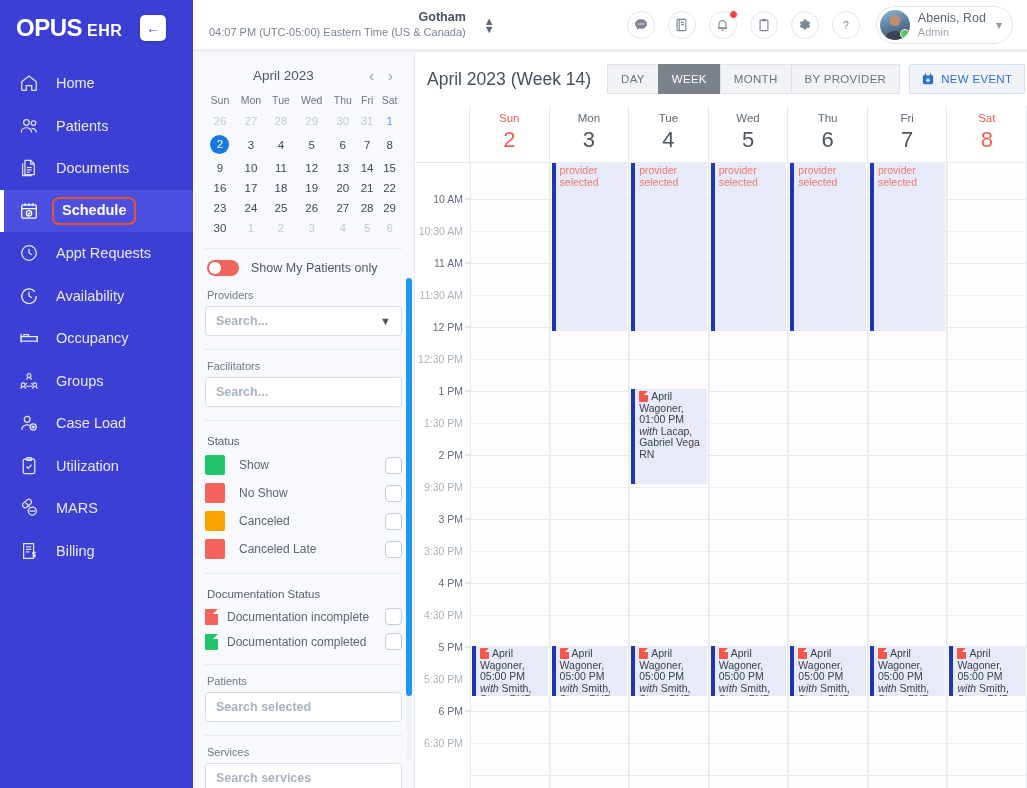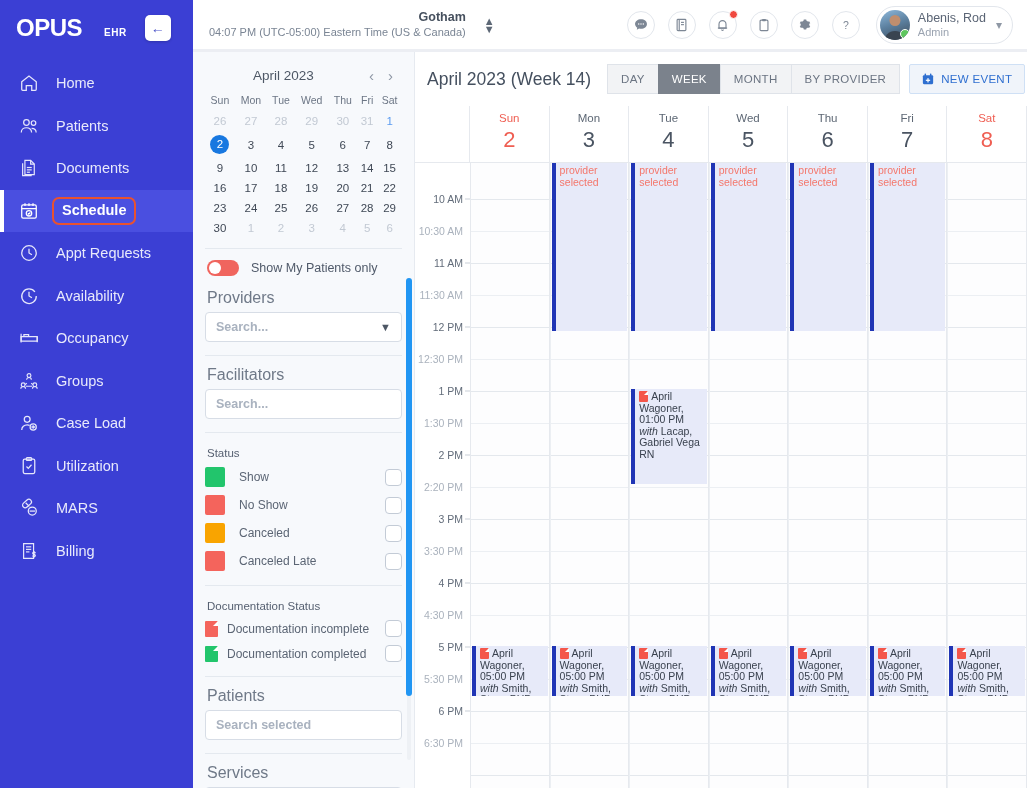--- a/index.html
+++ b/index.html
@@ -21,21 +21,21 @@
   }
   .brand {
     display: flex; align-items: center;
     padding: 14px 0 14px 16px;
     height: 56px;
   }
   .brand-logo {
     color: #fff; font-size: 24px; font-weight: bold; letter-spacing: -0.5px;
     display: flex; align-items: baseline;
   }
-  .brand-ehr { font-size: 10px; font-weight: bold; margin-left: 22px; letter-spacing: 0.5px; }
+  .brand-ehr { font-size: 16px; font-weight: bold; margin-left: 5px; letter-spacing: 0.5px; }
   .collapse-btn {
     width: 26px; height: 26px; border-radius: 5px;
     background: #ffffff; color: #4a52c8;
     display: flex; align-items: center; justify-content: center;
     font-size: 14px; margin-left: 18px; cursor: pointer;
     box-shadow: 0 1px 3px rgba(0,0,0,0.2);
   }
   .nav { margin-top: 6px; }
   .nav-item {
     display: flex; align-items: center;
@@ -154,21 +154,21 @@
   .toggle-row { display: flex; align-items: center; padding: 11px 2px 9px 2px; }
   .toggle {
     width: 32px; height: 16px; border-radius: 9px; background: #f0655e;
     position: relative; cursor: pointer; flex: 0 0 32px;
   }
   .toggle::after {
     content: ""; position: absolute; top: 2px; left: 2px;
     width: 12px; height: 12px; border-radius: 50%; background: #fff;
   }
   .toggle-label { font-size: 12.5px; color: #4f5969; margin-left: 12px; }
-  .field-label { font-size: 16px; color: #6f7988; margin: 4px 2px 5px; }
+  .field-label { font-size: 11px; color: #6f7988; margin: 4px 2px 5px; }
   .sect-label { font-size: 11.5px; color: #566071; margin: 4px 2px 8px; }
   .inp {
     width: 100%; height: 30px; border: 1px solid #d7dde6; border-radius: 4px;
     background: #fff; font-size: 12.5px; color: #a9b2bf;
     padding: 0 10px; display: flex; align-items: center; cursor: text; font-weight: bold;
   }
   .inp.select { justify-content: space-between; }
   .inp .carat { color: #4d5765; font-size: 11px; }
   .sect { padding: 10px 0 2px; }
   .status-row { display: flex; align-items: center; margin-bottom: 8px; }
@@ -727,21 +727,21 @@
                 <div class="tick" style="top: 100px;"></div>
                 <div class="time-lab half" style="top: 132px;">11:30 AM</div>
                 <div class="time-lab hour" style="top: 164px;">12 PM</div>
                 <div class="tick" style="top: 164px;"></div>
                 <div class="time-lab half" style="top: 196px;">12:30 PM</div>
                 <div class="time-lab hour" style="top: 228px;">1 PM</div>
                 <div class="tick" style="top: 228px;"></div>
                 <div class="time-lab half" style="top: 260px;">1:30 PM</div>
                 <div class="time-lab hour" style="top: 292px;">2 PM</div>
                 <div class="tick" style="top: 292px;"></div>
-                <div class="time-lab half" style="top: 324px;">2:20 PM</div>
+                <div class="time-lab half" style="top: 324px;">9:30 PM</div>
                 <div class="time-lab hour" style="top: 356px;">3 PM</div>
                 <div class="tick" style="top: 356px;"></div>
                 <div class="time-lab half" style="top: 388px;">3:30 PM</div>
                 <div class="time-lab hour" style="top: 420px;">4 PM</div>
                 <div class="tick" style="top: 420px;"></div>
                 <div class="time-lab half" style="top: 452px;">4:30 PM</div>
                 <div class="time-lab hour" style="top: 484px;">5 PM</div>
                 <div class="tick" style="top: 484px;"></div>
                 <div class="time-lab half" style="top: 516px;">5:30 PM</div>
                 <div class="time-lab hour" style="top: 548px;">6 PM</div>

